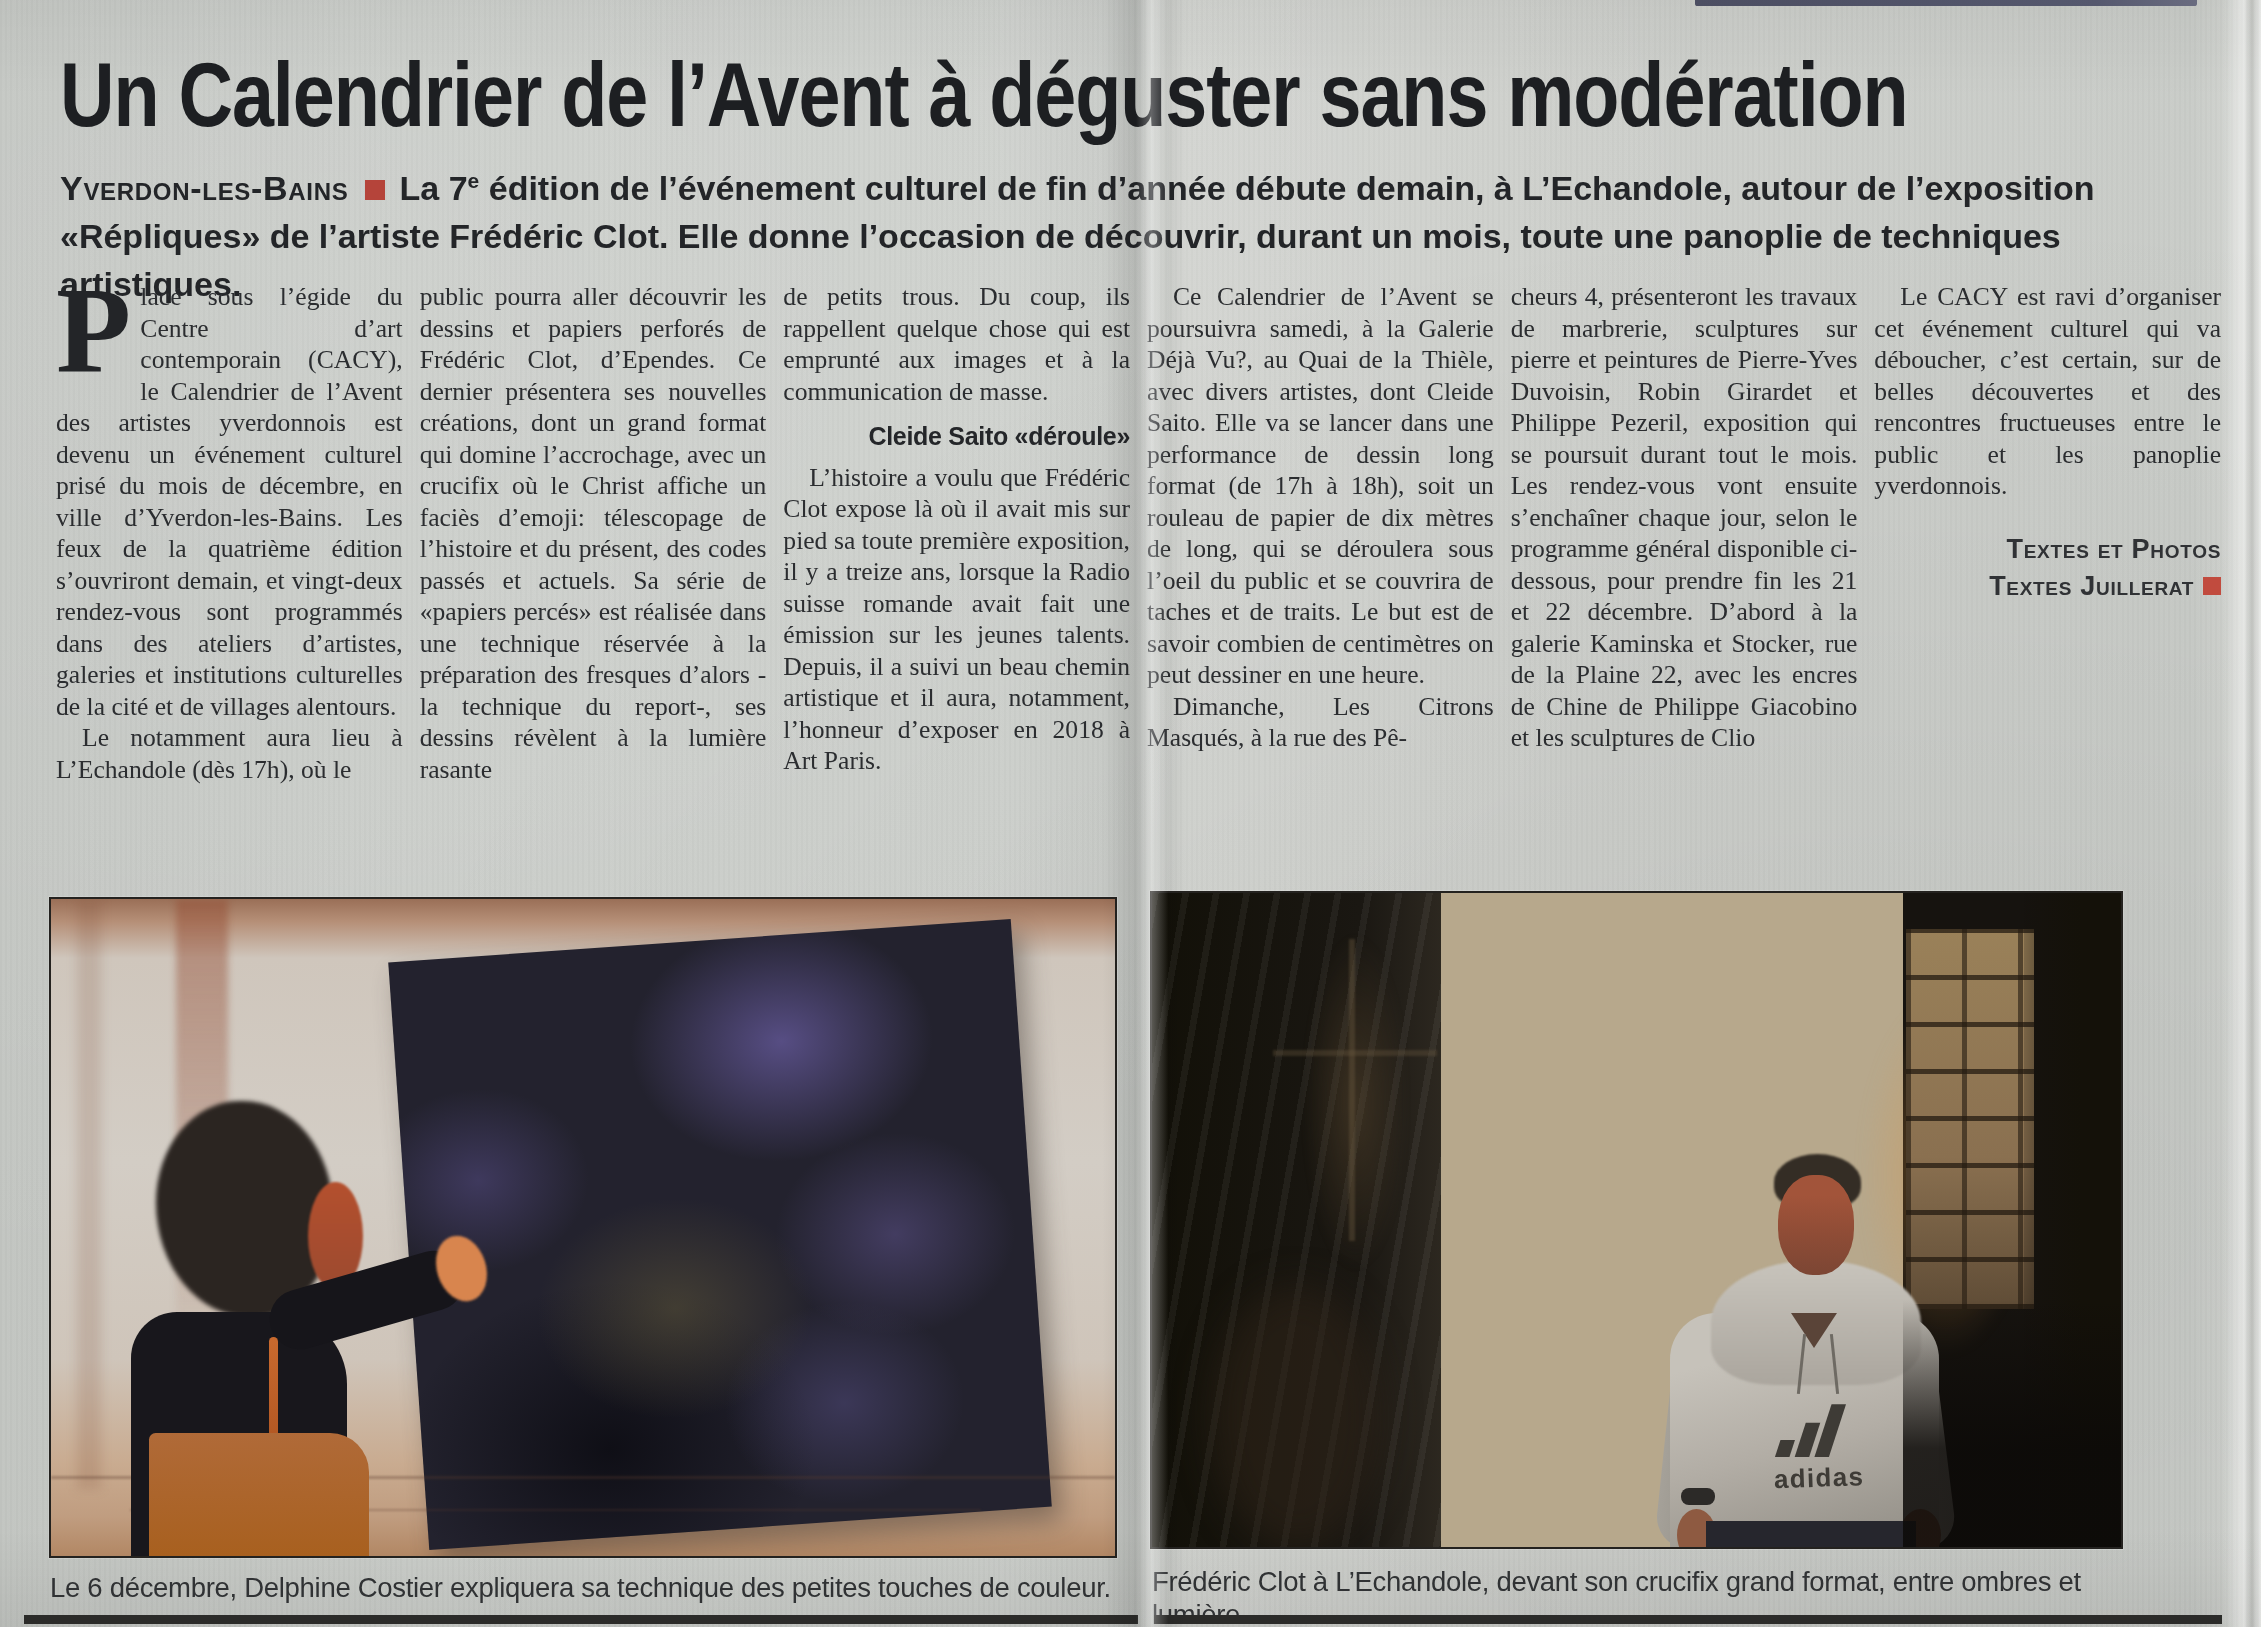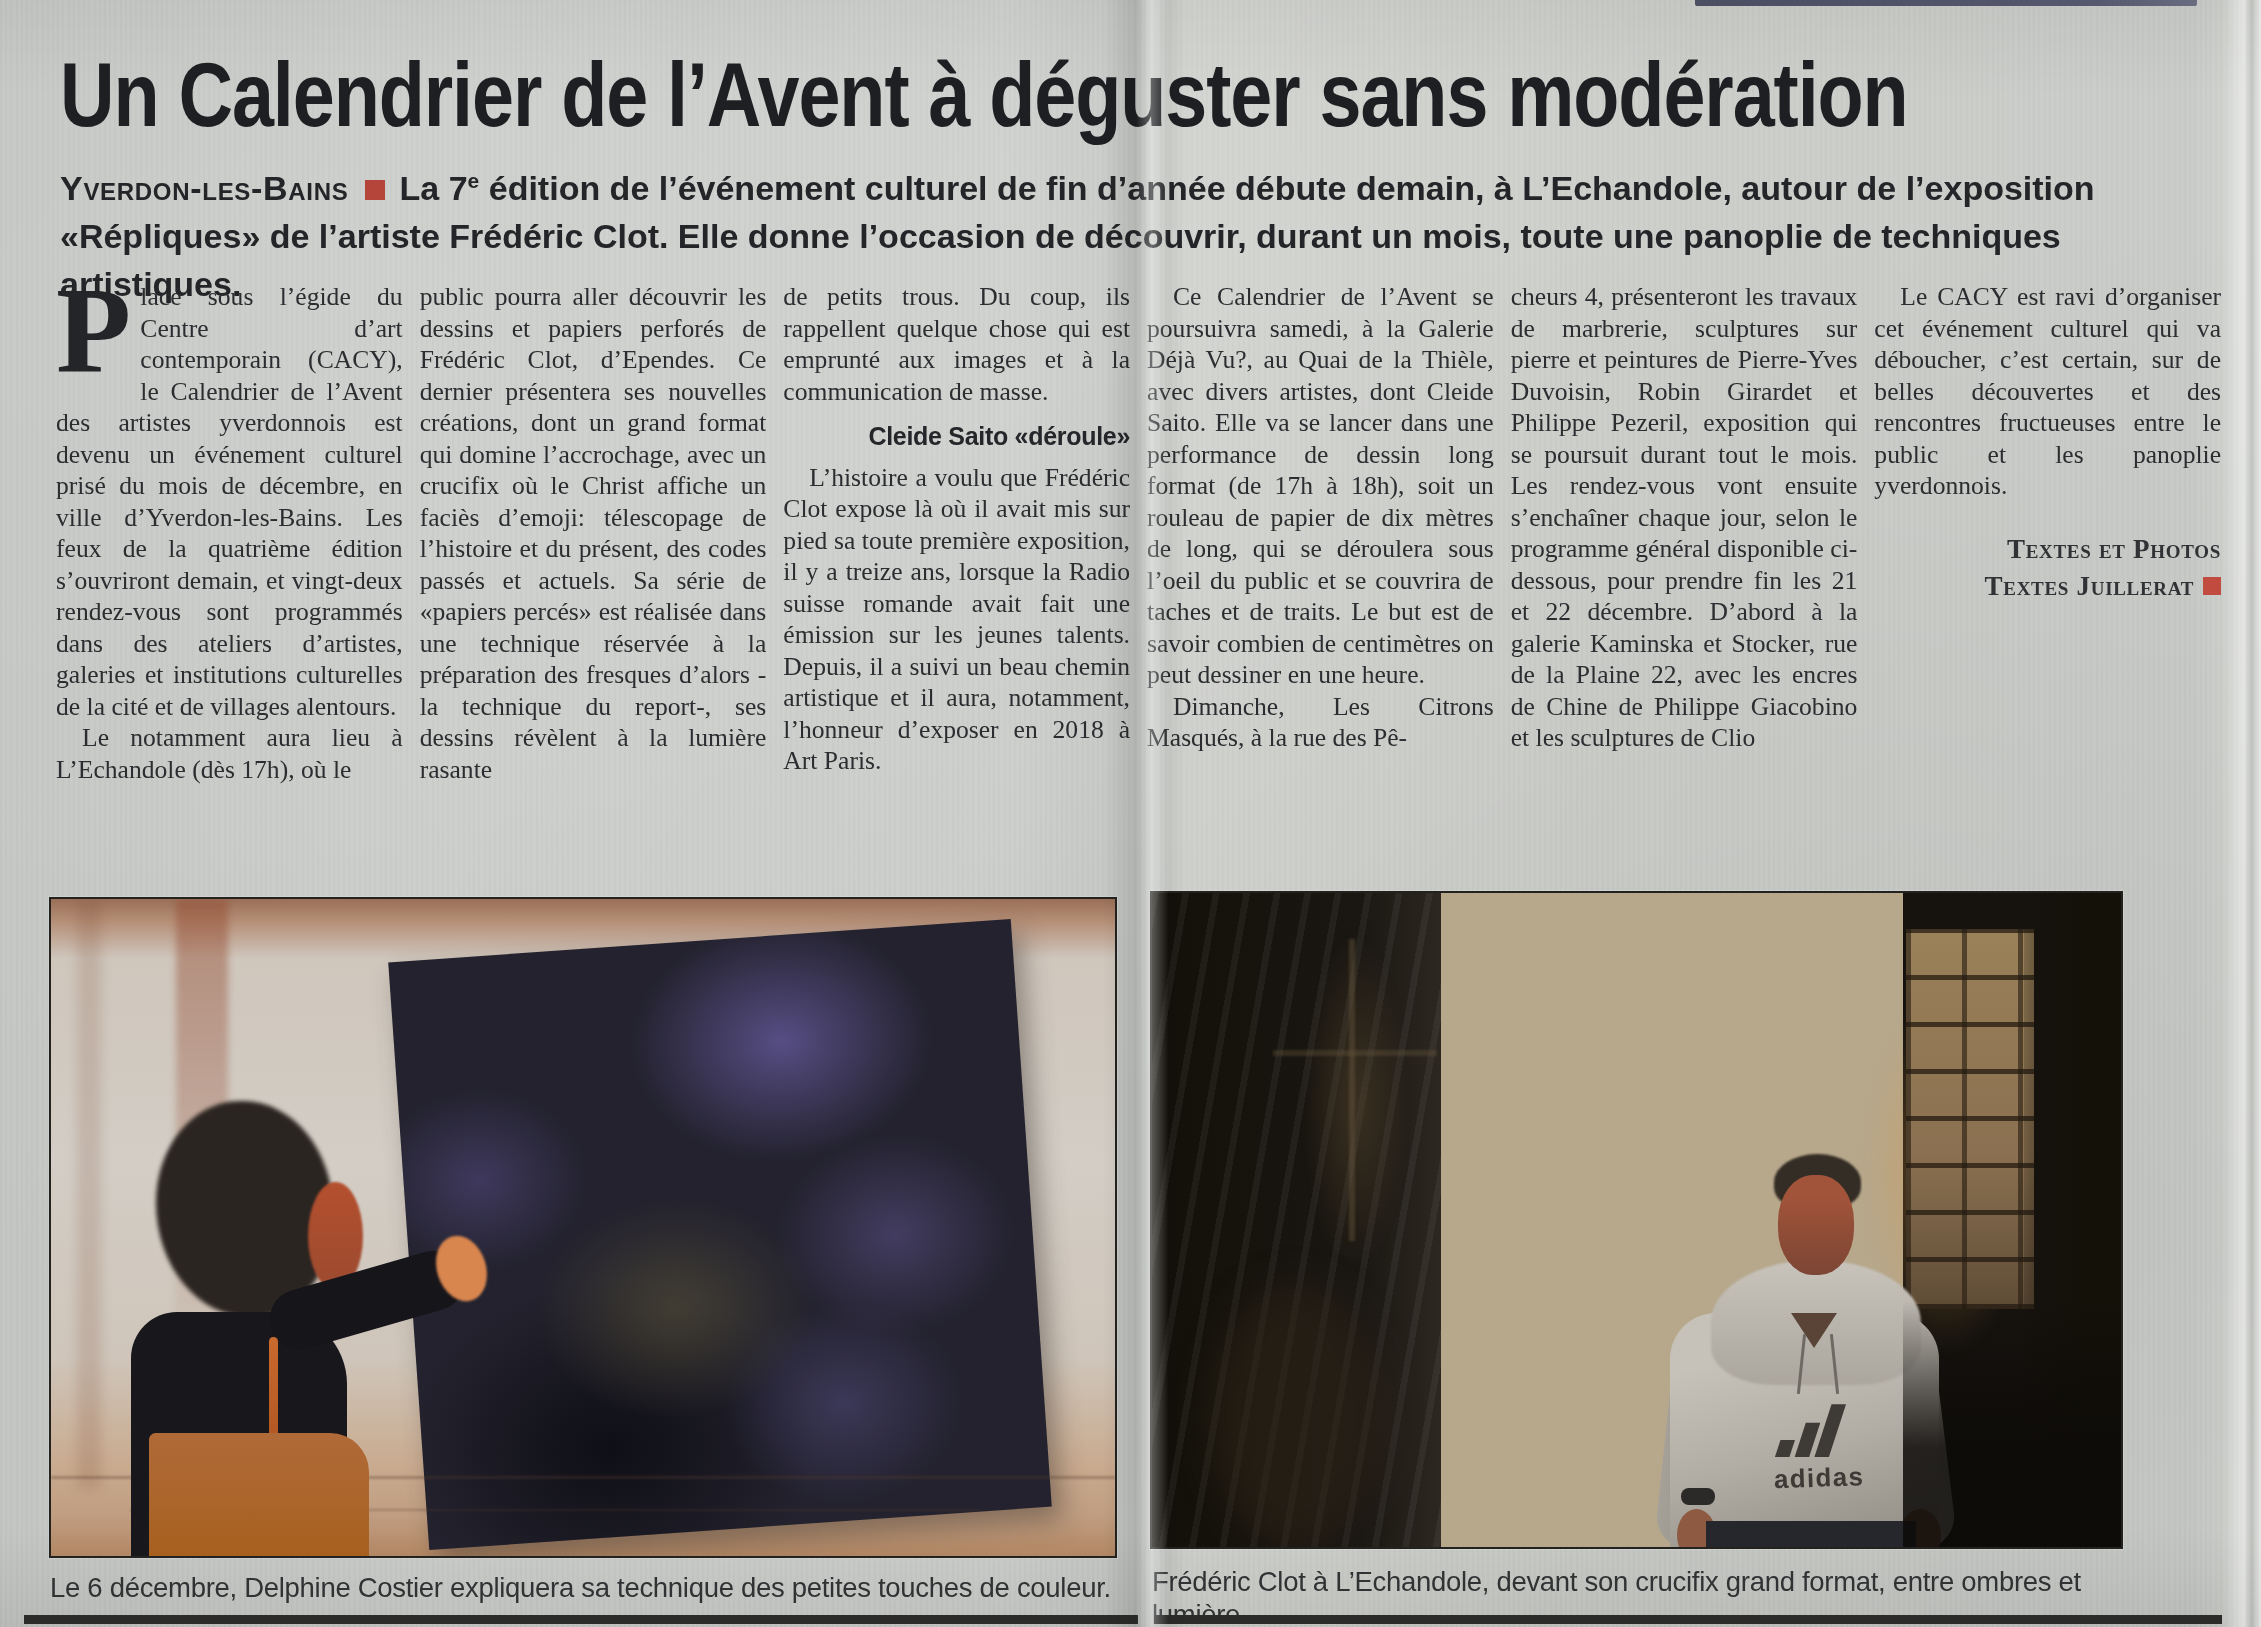--- a/index.html
+++ b/index.html
@@ -29,21 +29,21 @@
 
   
   .cols{position:absolute;left:56px;top:281px;width:2165px;height:602px;display:flex;gap:17px;}
   .col{flex:1 1 0;font-family:"Liberation Serif",serif;font-size:25.6px;line-height:31.5px;
        text-align:justify;color:#2b2d30;overflow:hidden;}
   .col p{margin:0;hyphens:auto;-webkit-hyphens:auto;}
   .col p.ind{text-indent:26px;}
   .dropcap{float:left;font-size:123px;line-height:92px;font-weight:700;padding:3.9px 9.2px 0 0;color:#232528;}
   .colhead{font-family:"Liberation Sans",sans-serif;font-weight:700;font-size:25px;line-height:35px;
        letter-spacing:-0.3px;color:#242629;margin:11.8px 0 7.9px;text-align:right;}
-  .byline{margin-top:29px;text-align:right;font-family:Liberation Serif, serif;
+  .byline{margin-top:29px;text-align:right;font-family:Liberation Sans, sans-serif;
        font-variant:small-caps;font-weight:600;font-size:27px;line-height:37px;color:#303235;letter-spacing:0.7px;}
   .byline .sq2{display:inline-block;width:17.7px;height:17.7px;background:#c14b3e;margin-left:9.2px;}
 
   
   .photo{position:absolute;overflow:hidden;border:2px solid #24221f;box-shadow:0 0 0 0.7px rgba(255,255,255,0.25);}
   .photo *{position:absolute;}
   .photo-left{left:49px;top:897px;width:1064px;height:657px;
        background:linear-gradient(180deg,#9a6f57 0%,#b69078 3.5%,#cfc6bc 9%,#d3cdc5 40%,#cfc5ba 70%,#c9ab90 86%,#c09d80 94%,#b28764 100%);}
   .wall-streak{left:125px;top:0;width:52px;height:472px;background:linear-gradient(180deg,rgba(148,77,52,0.5),rgba(148,77,52,0.22) 60%,transparent);filter:blur(3.9px);}
   .wall-streak2{left:26px;top:0;width:23.6px;height:590px;background:rgba(120,70,50,0.18);filter:blur(5.2px);}

